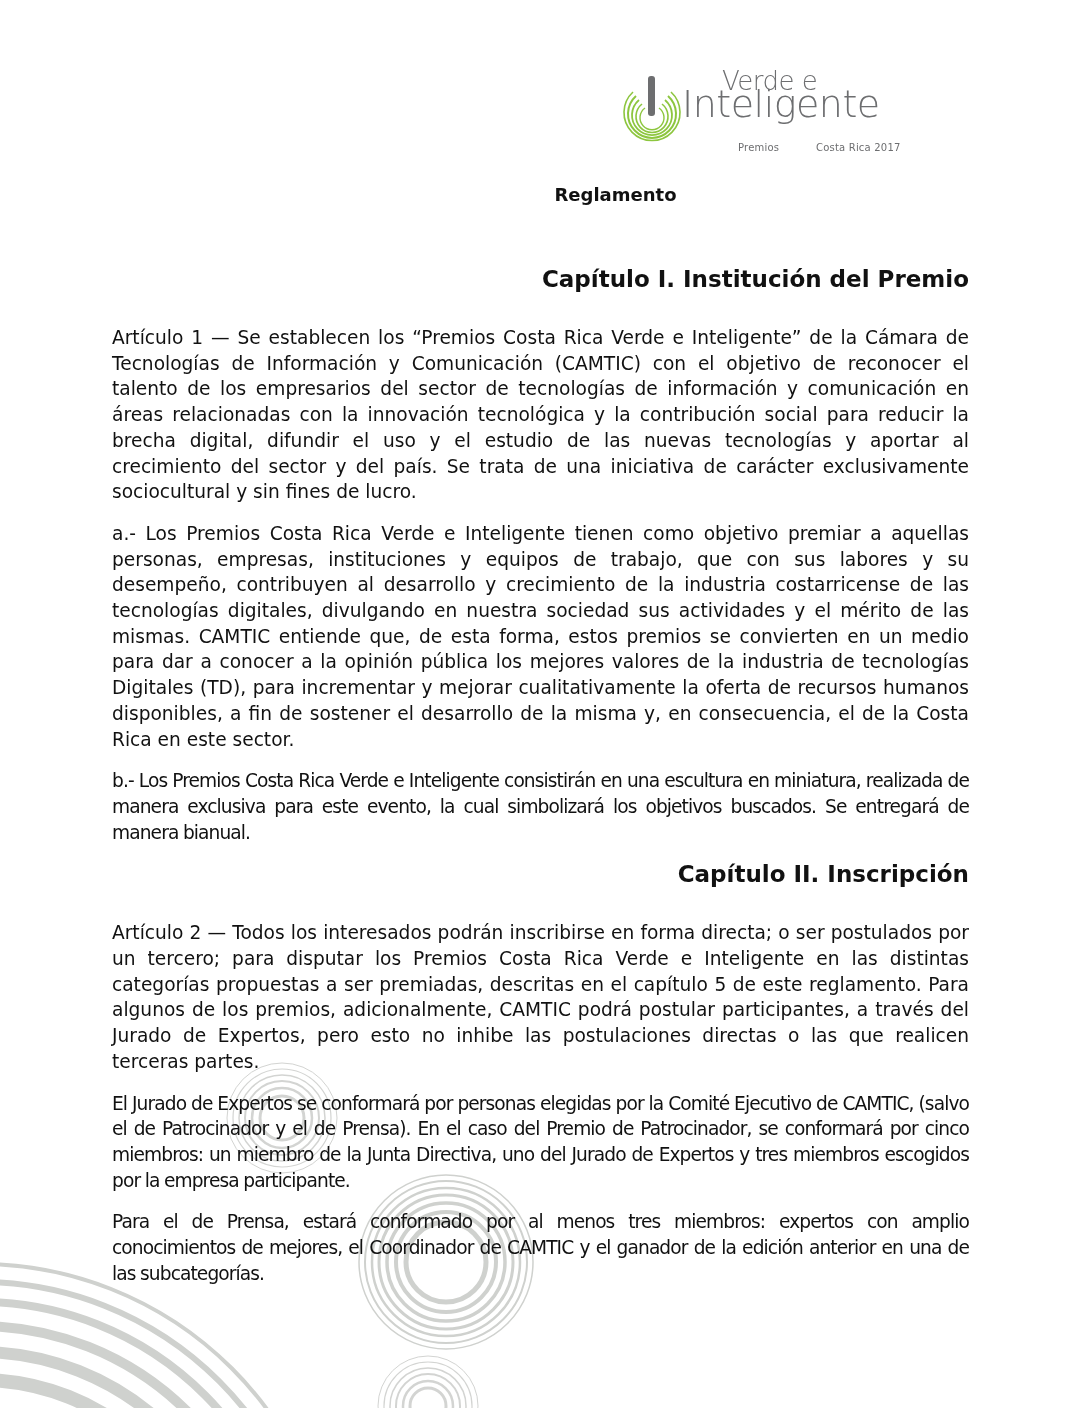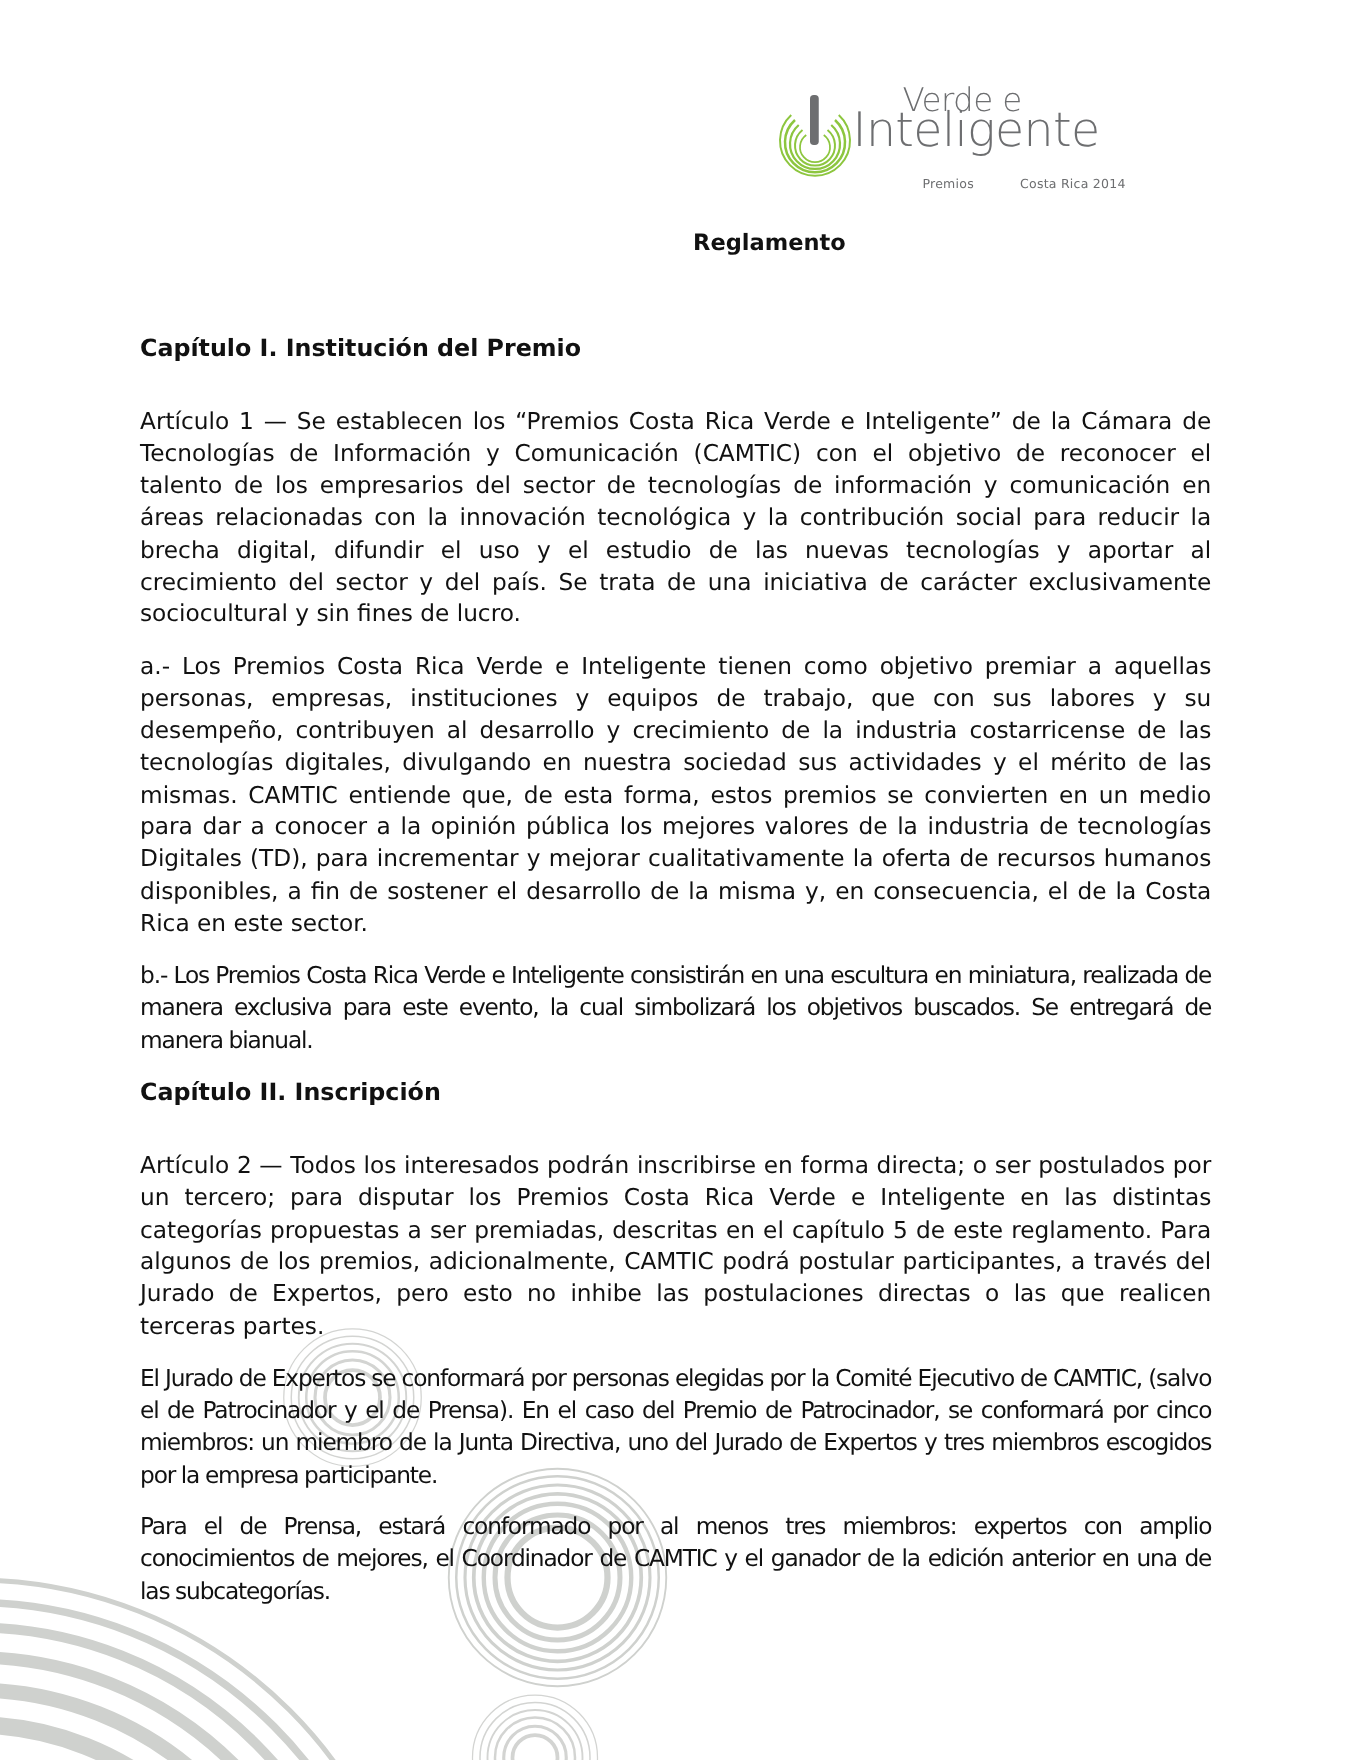--- a/index.html
+++ b/index.html
@@ -61,23 +61,24 @@
       text-align: center;
       font-weight: bold;
       font-size: 18px;
       margin: 0 0 0 0;
       padding-left: 150px;
       height: 30px;
       line-height: 30px;
     }
     .chapter {
       font-weight: bold;
-      font-size: 19px;
+      font-size: 23px;
       margin: 0;
       line-height: 26px;
+      text-align: right;
     }
     .ch1 { margin-top: 56px; }
     p {
       margin: 0;
       text-align: justify;
     }
     .gap-after-heading { margin-top: 33px; }
     .gap { margin-top: 16px; }
     .condensed {
       letter-spacing: -0.9px;
@@ -132,21 +133,21 @@
       <path d="M11 18 A28 28 0 1 0 49 18" stroke-width="1.6"></path>
       <path d="M17 26 A20 20 0 1 0 43 26" stroke-width="1.8"></path>
       <path d="M20 30 A16 16 0 1 0 40 30" stroke-width="1.6"></path>
       <path d="M23 34 A12 12 0 1 0 37 34" stroke-width="1.4"></path>
     </g>
     <rect x="26" y="2" width="7" height="40" rx="3" fill="#6d6e70"></rect>
   </svg>
   <span class="logo-line1">Verde e</span>
   <span class="logo-line2">Inteligente</span>
   <span class="logo-sub left">Premios</span>
-  <span class="logo-sub right">Costa Rica 2014</span>
+  <span class="logo-sub right">Costa Rica 2017</span>
 </div>
 
 <div class="content">
   <h1 class="page-title">Reglamento</h1>
 
   <h2 class="chapter ch1">Capítulo I. Institución del Premio</h2>
   <p class="gap-after-heading">Artículo 1 — Se establecen los “Premios Costa Rica Verde e Inteligente”  de la Cámara de Tecnologías de Información y Comunicación (CAMTIC) con el objetivo de reconocer el talento de los empresarios del sector de tecnologías de información y comunicación en áreas relacionadas con la  innovación tecnológica y la contribución social para reducir la brecha digital, difundir el uso y el estudio de las nuevas tecnologías y aportar al crecimiento del sector y del país. Se trata de una iniciativa de carácter exclusivamente sociocultural y sin fines de lucro.</p>
   <p class="gap">a.- Los Premios Costa Rica Verde e Inteligente tienen como objetivo premiar a aquellas personas, empresas, instituciones y equipos de trabajo, que con sus labores y su desempeño, contribuyen al desarrollo y crecimiento de la industria costarricense de las tecnologías digitales, divulgando en nuestra sociedad sus actividades y el mérito de las mismas. CAMTIC entiende que, de esta forma, estos premios se convierten en un medio para dar a conocer a la opinión pública los mejores valores de la industria de tecnologías Digitales (TD), para incrementar y mejorar cualitativamente la oferta de recursos humanos disponibles, a fin de sostener el desarrollo de la misma y, en consecuencia, el de la Costa Rica  en este sector.</p>
   <p class="gap condensed">b.- Los  Premios Costa Rica Verde e Inteligente consistirán en una escultura en miniatura, realizada de manera exclusiva para este evento, la cual simbolizará los objetivos buscados. Se entregará de manera bianual.</p>
 

